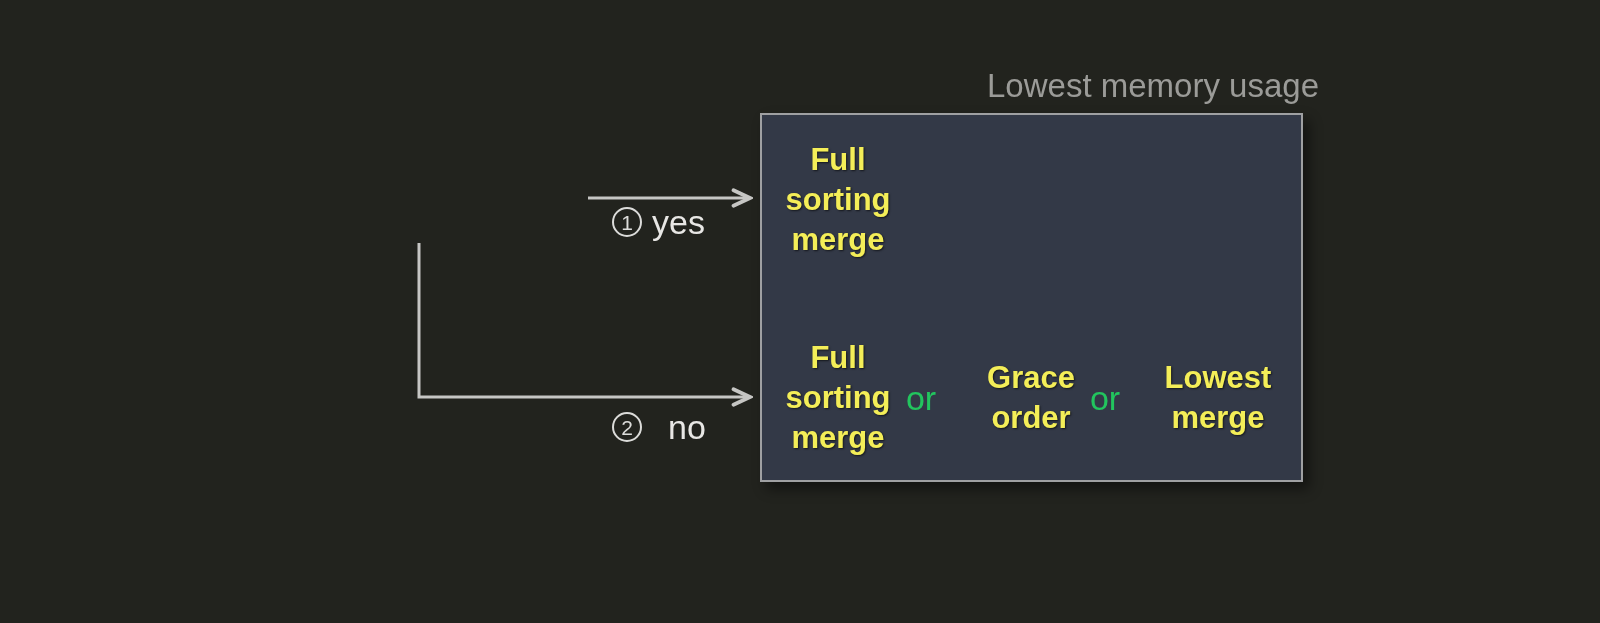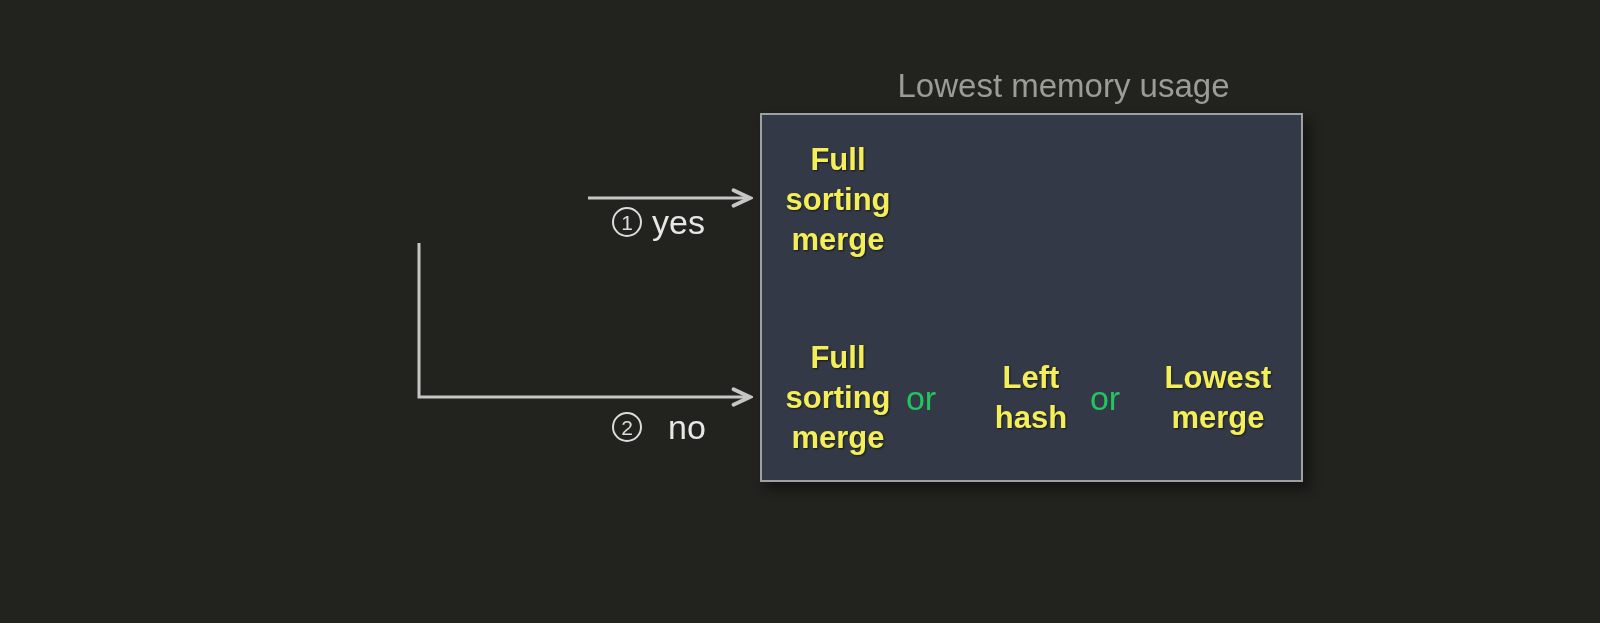--- a/index.html
+++ b/index.html
@@ -55,23 +55,23 @@
     height: 26px;
     border: 2.5px solid #dcdcda;
     border-radius: 50%;
     font-size: 21px;
     line-height: 1;
     color: #dcdcda;
     flex: 0 0 auto;
   }
   .caption {
     position: absolute;
-    left: 792px;
+    left: 776px;
     width: 543px;
-    text-align: center;
+    text-align: right;
     color: #9b9b98;
     font-size: 33px;
     line-height: 40px;
   }
   .caption-top { top: 66px; }
   .caption-bottom { top: 489px; }
   .algo-box {
     position: absolute;
     left: 760px;
     top: 113px;
@@ -152,22 +152,22 @@
     </div>
 
     <div class="row row-unsorted">
       <div class="cell alg">
         <div>Full</div>
         <div>sorting</div>
         <div>merge</div>
       </div>
       <div class="cell or-cell">or</div>
       <div class="cell alg">
-        <div>Left</div>
-        <div>hash</div>
+        <div>Grace</div>
+        <div>order</div>
       </div>
       <div class="cell or-cell">or</div>
       <div class="cell alg">
         <div>Lowest</div>
         <div>merge</div>
       </div>
     </div>
 
   </div>
 

